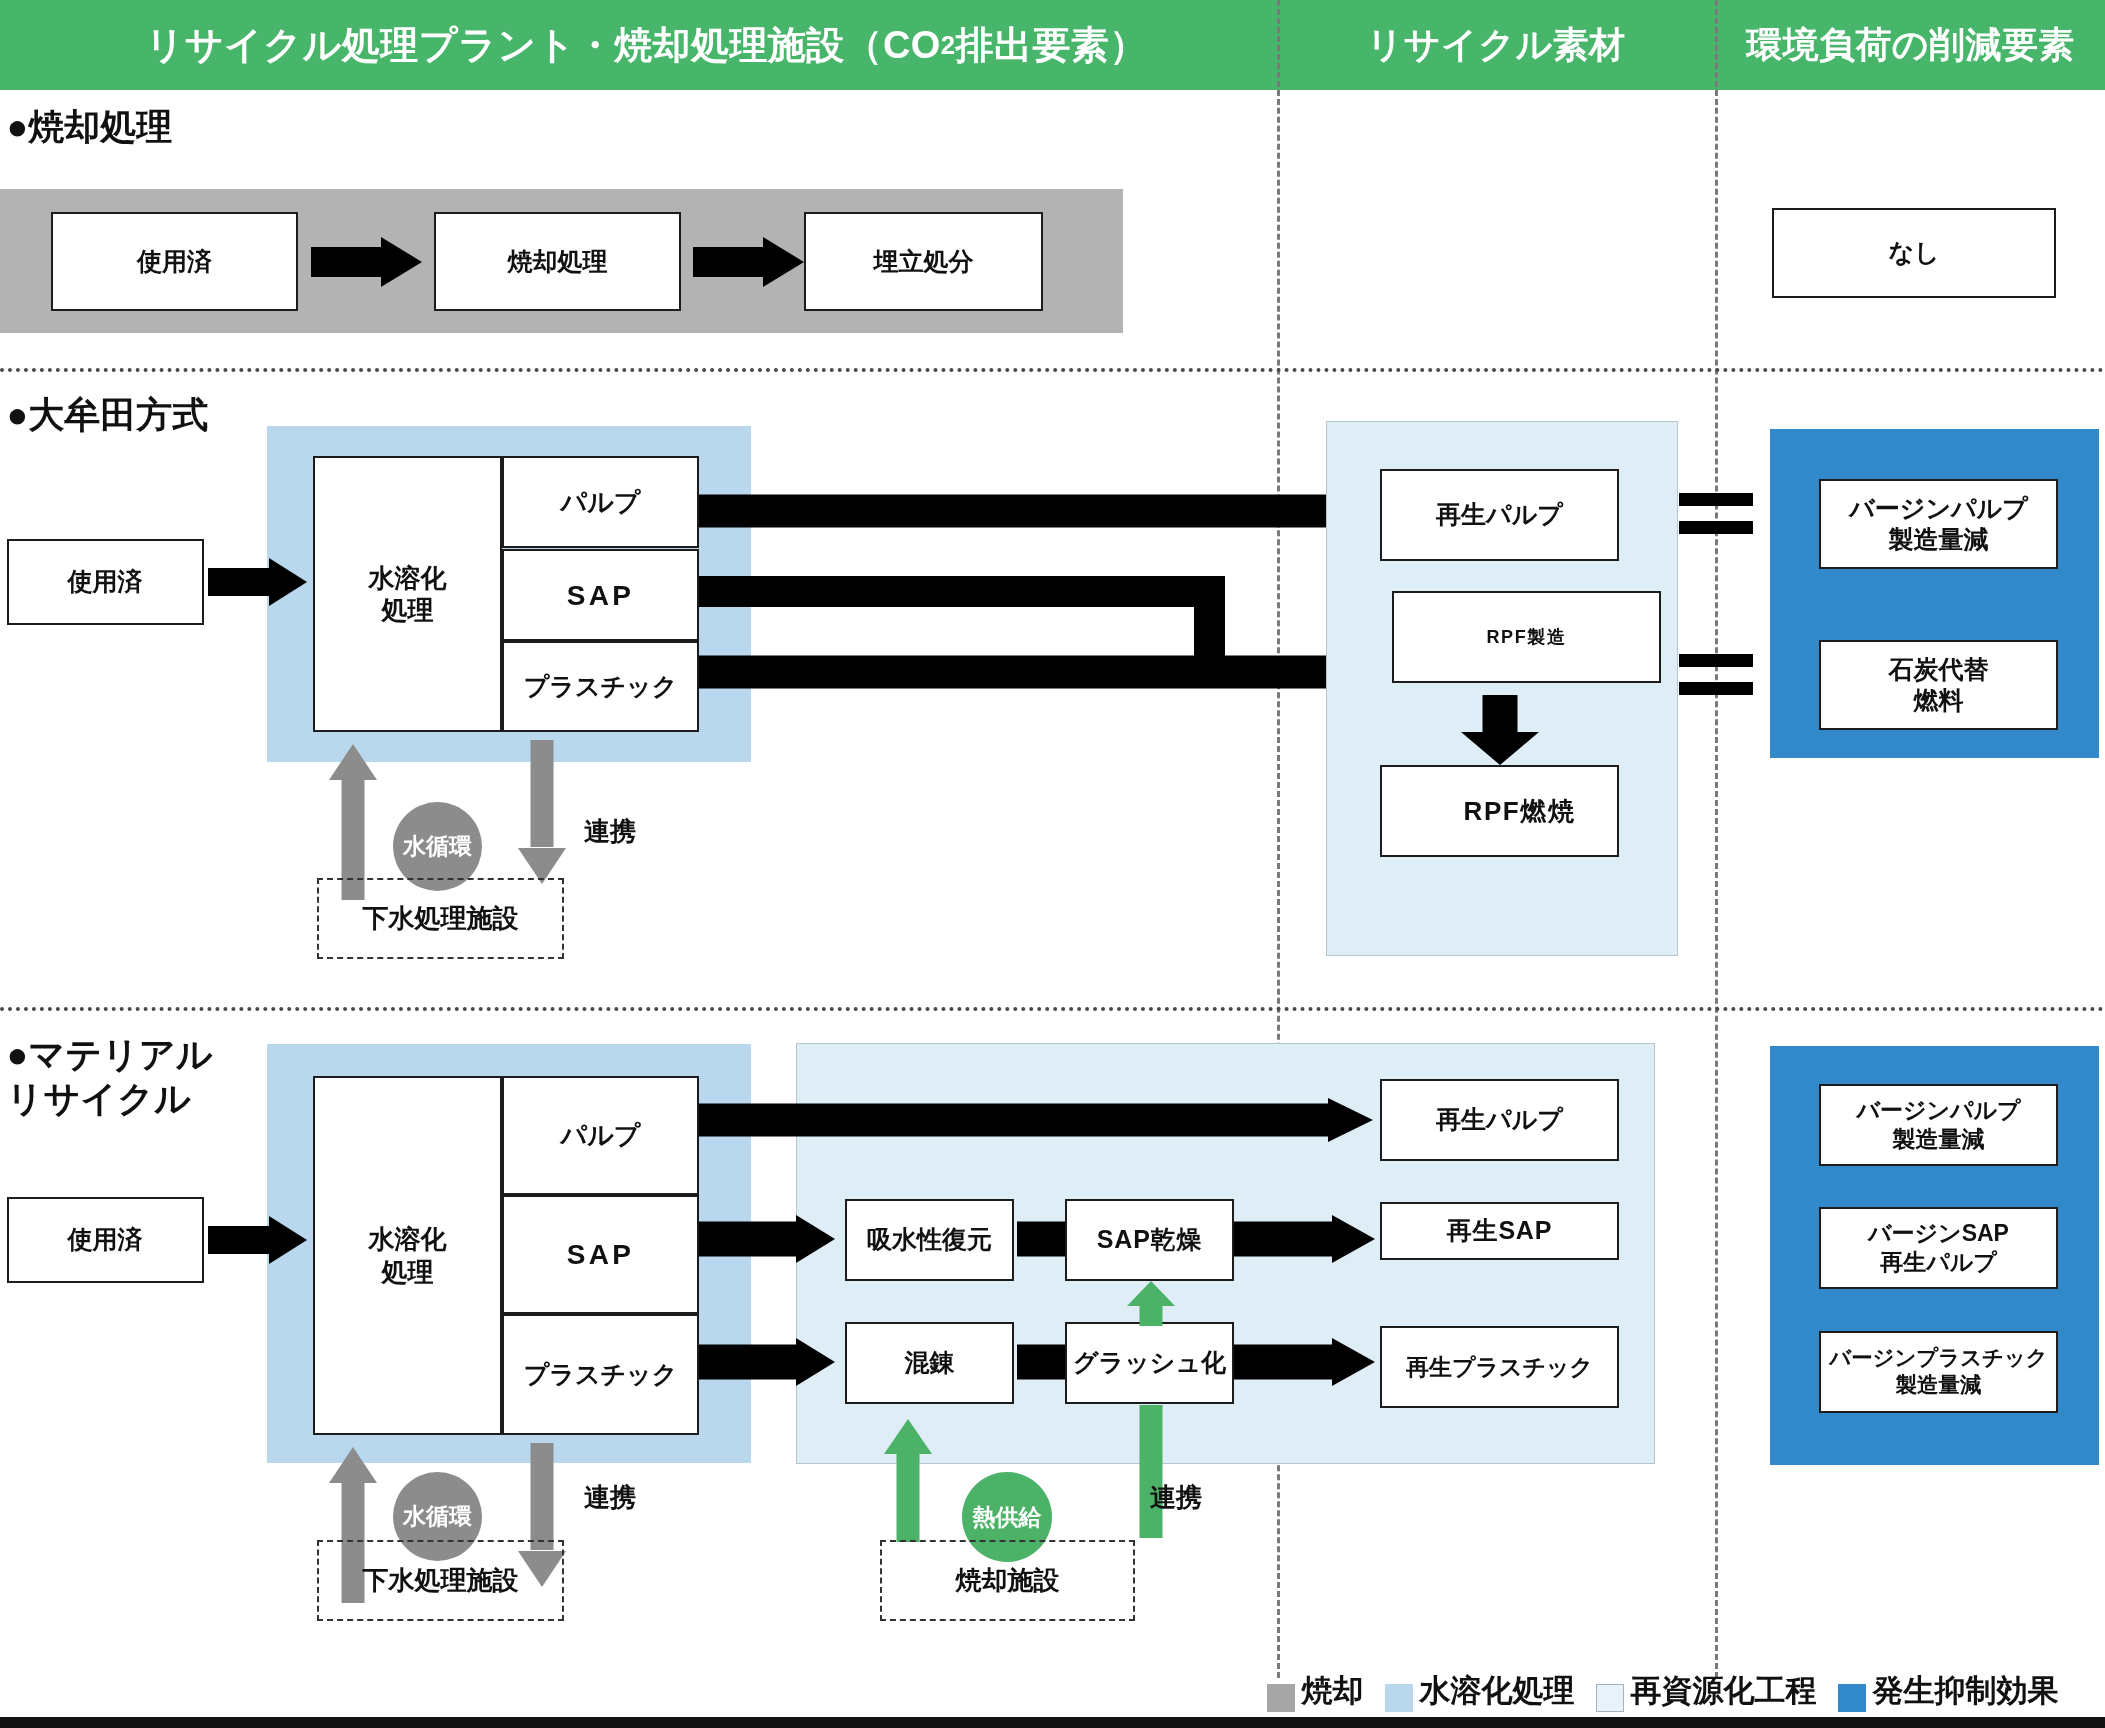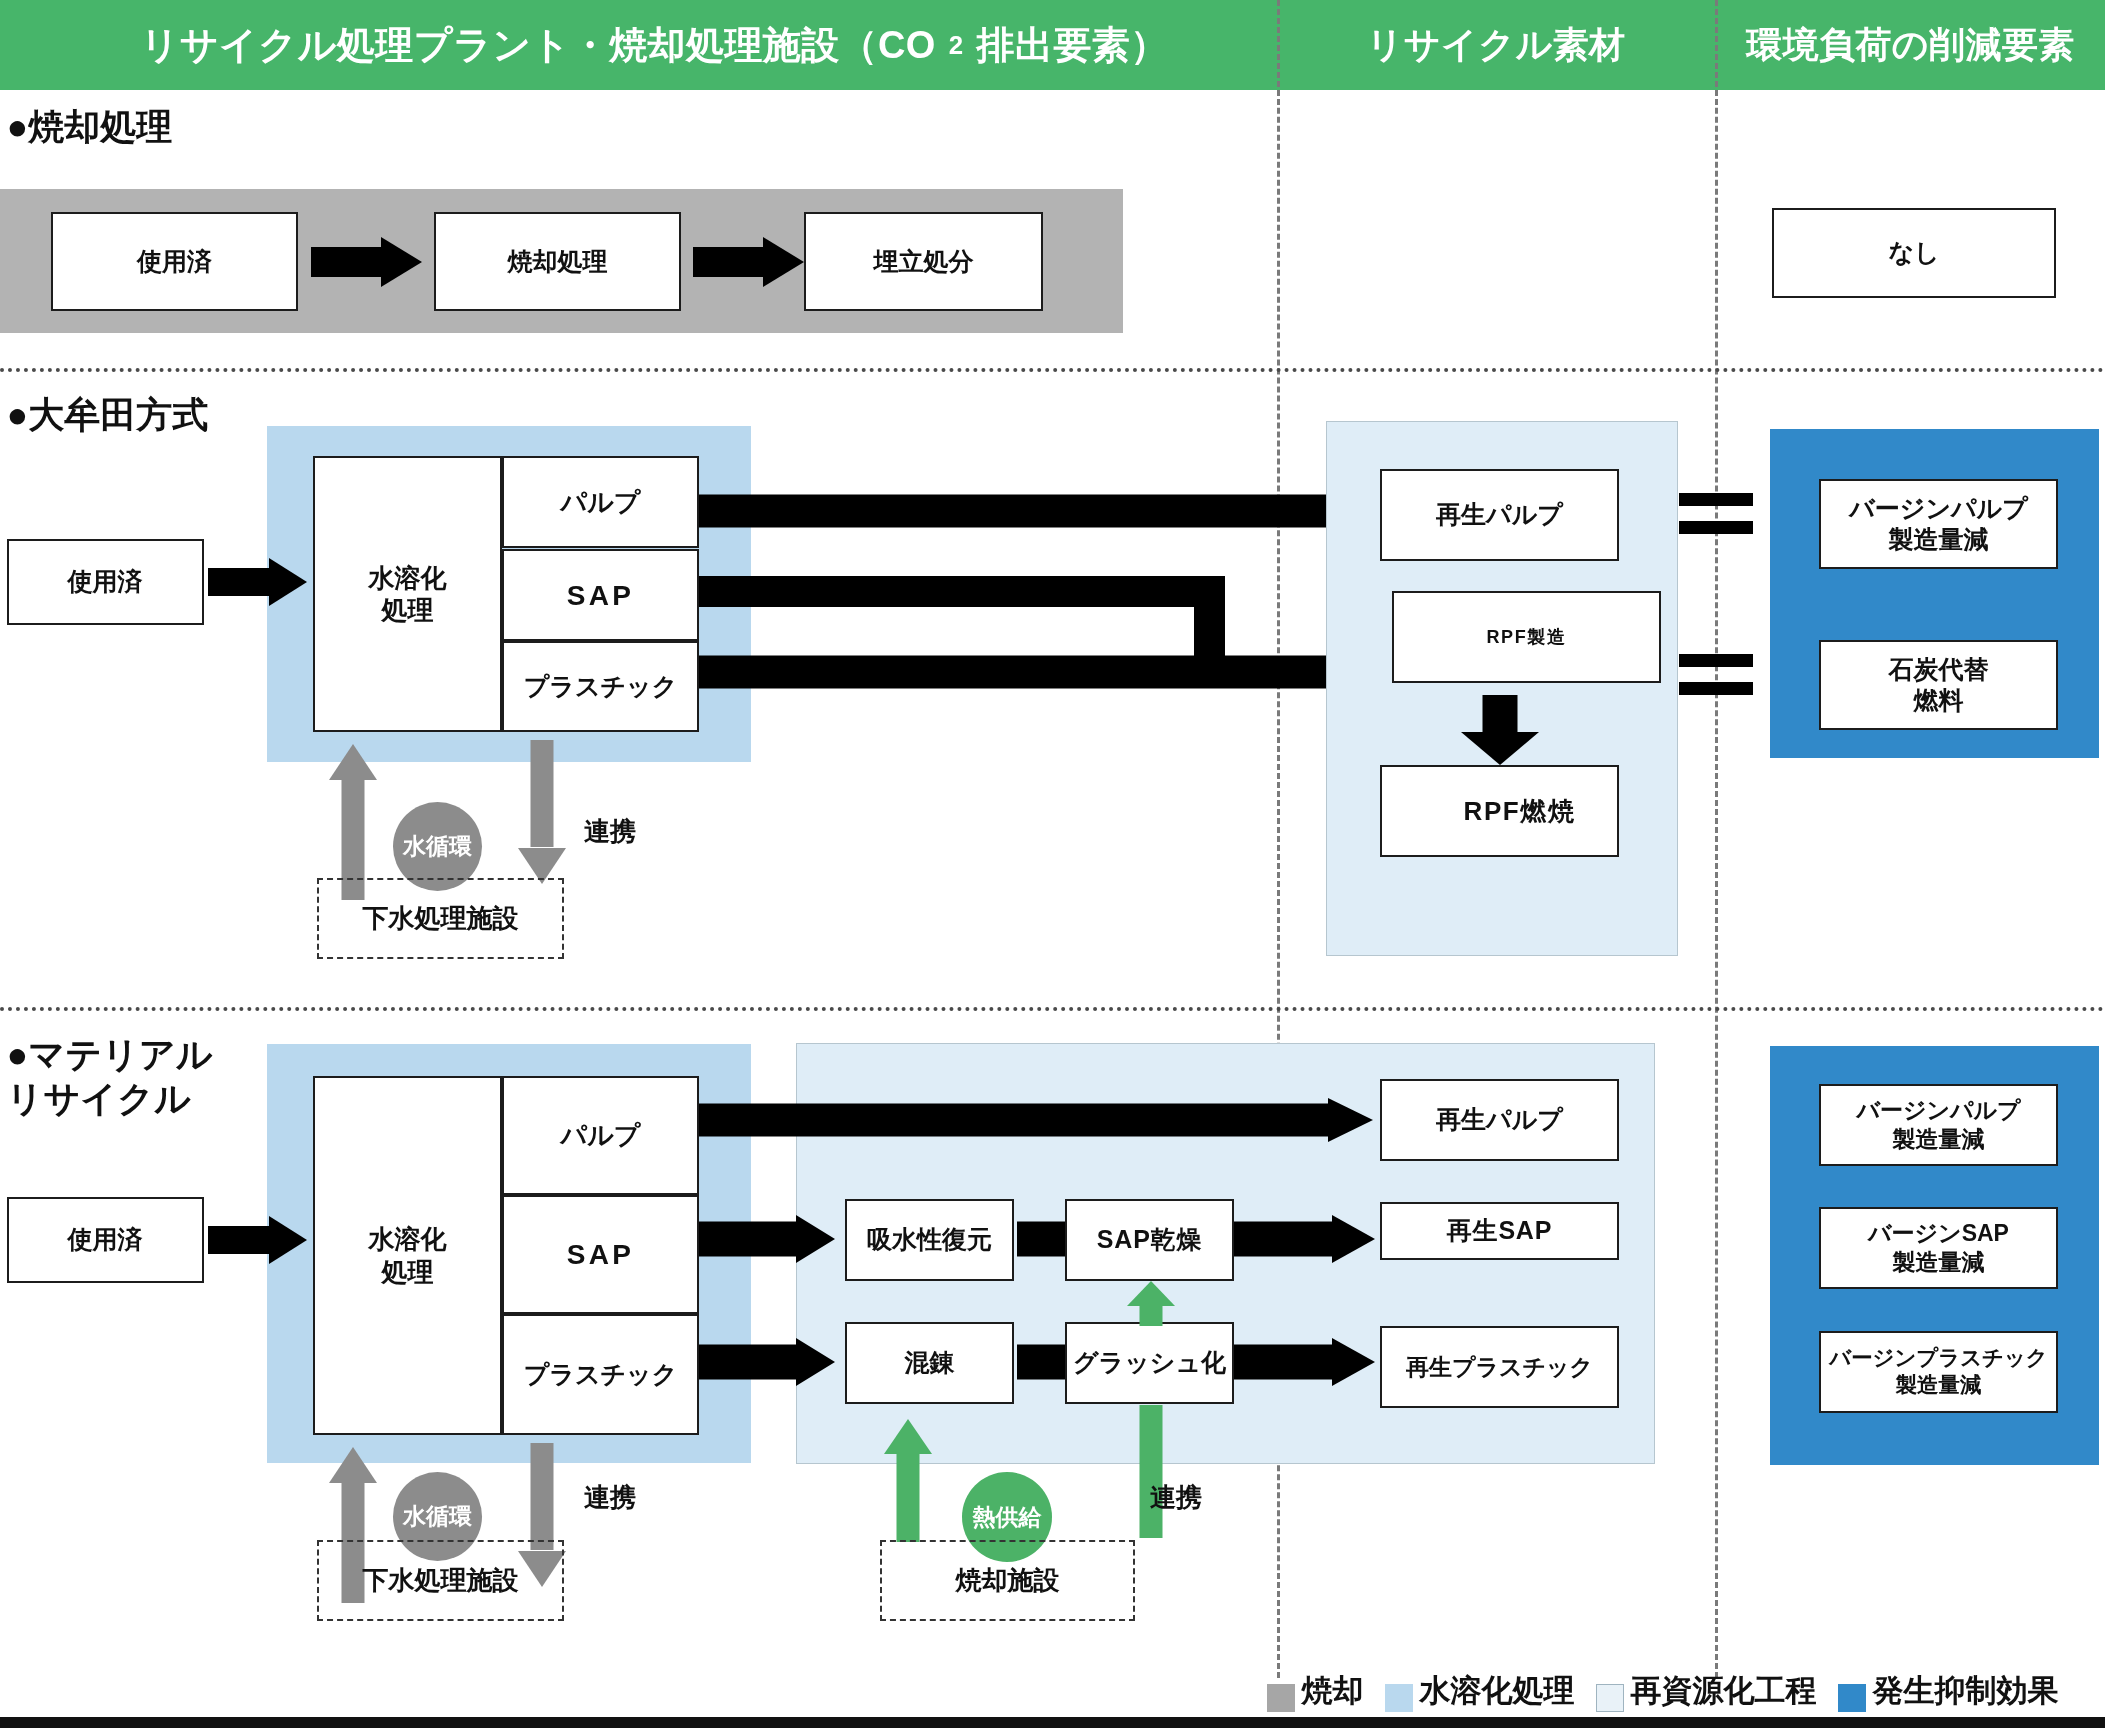--- a/index.html
+++ b/index.html
@@ -16,21 +16,21 @@
   .hdr{
     position:absolute;left:0;top:0;width:2105px;height:90px;
     background:#47b56a;
   }
   .hdr-t{
     position:absolute;top:0;height:90px;
     display:flex;align-items:center;justify-content:center;
     color:#fff;font-weight:bold;letter-spacing:0.4px;
     white-space:nowrap;
   }
-  #hdrA{left:16px;width:1277px;font-size:38px;gap:13px;}
+  #hdrA{left:8px;width:1277px;font-size:38px;}
   #hdrB{left:1277px;width:438px;font-size:36px;}
   #hdrC{left:1715px;width:391px;font-size:36px;}
   .sub{font-size:.68em;vertical-align:sub;}
 
   
   .vdash{
     position:absolute;top:0;width:0;height:1678px;
     border-left:3.3px dashed #7a7a7a;
   }
   #vd1{left:1277px;}
@@ -301,21 +301,21 @@
 <div class="dbox" style="left:317px;top:1540px;width:247px;height:81px;">下水処理施設</div>
 
 <div class="box" style="left:1380px;top:1079px;width:239px;height:82px;">再生パルプ</div>
 <div class="box" style="left:1380px;top:1202px;width:239px;height:58px;letter-spacing:0.8px;">再生SAP</div>
 <div class="box" style="left:1380px;top:1326px;width:239px;height:82px;font-size:23px;">再生プラスチック</div>
 
 <div class="panel p-dark" style="left:1770px;top:1046px;width:329px;height:419px;"></div>
 <div class="box" style="left:1819px;top:1084px;width:239px;height:82px;font-size:23px;">バージンパルプ
 製造量減</div>
 <div class="box" style="left:1819px;top:1207px;width:239px;height:82px;font-size:23px;">バージンSAP
-製造量減</div>
+再生パルプ</div>
 <div class="box" style="left:1819px;top:1331px;width:239px;height:82px;font-size:21.4px;">バージンプラスチック
 製造量減</div>
 
 <div class="legend">
   <span class="lg-item">
     <span class="sw g"></span>
     <span>焼却</span>
   </span>
   <span class="lg-item">
     <span class="sw b"></span>

